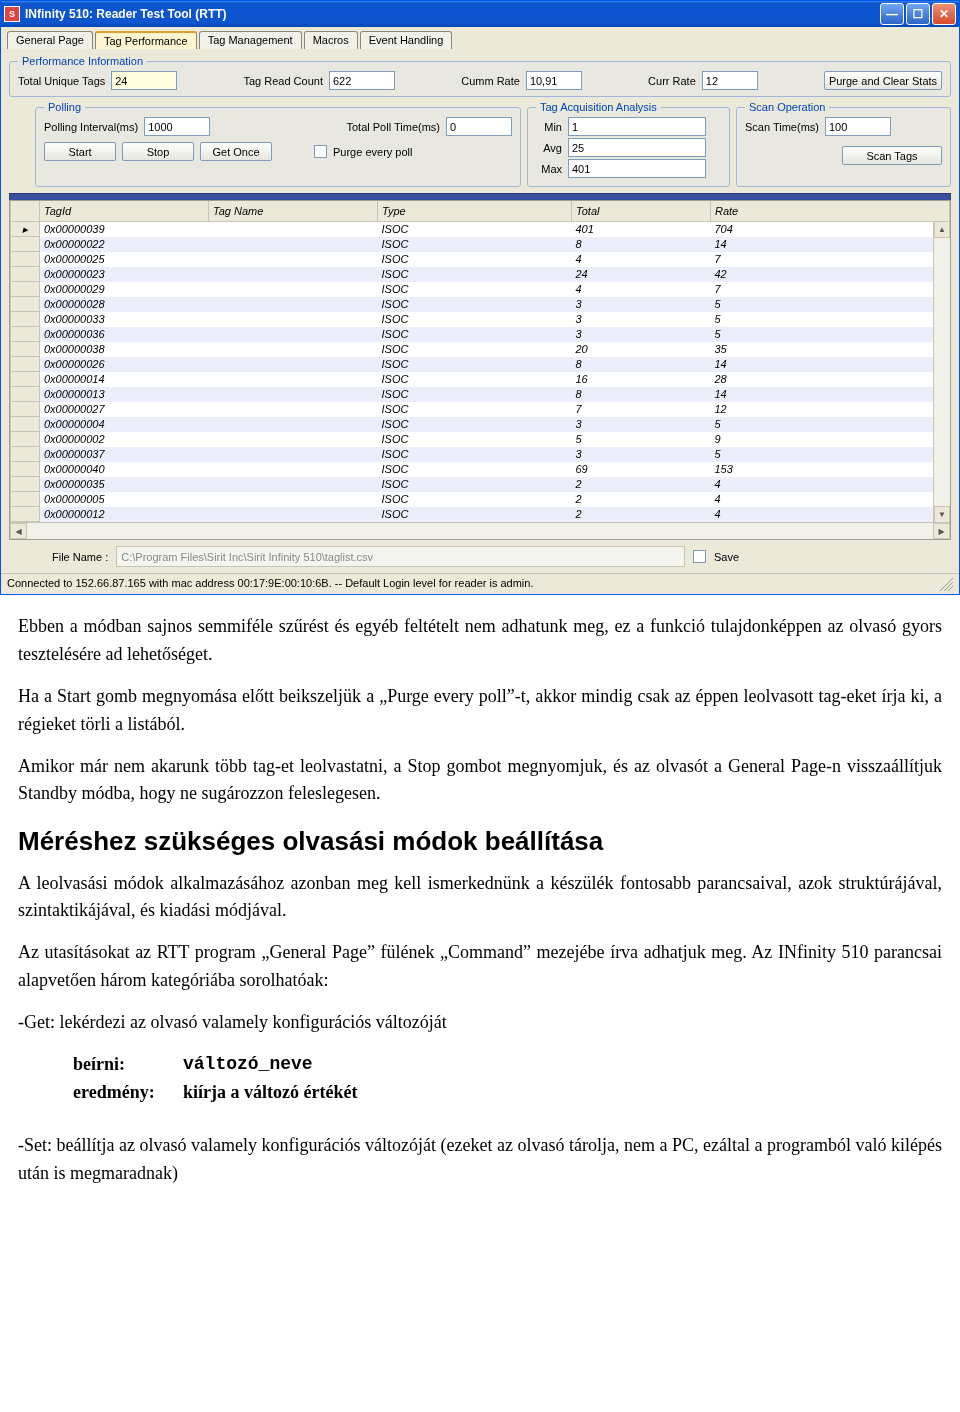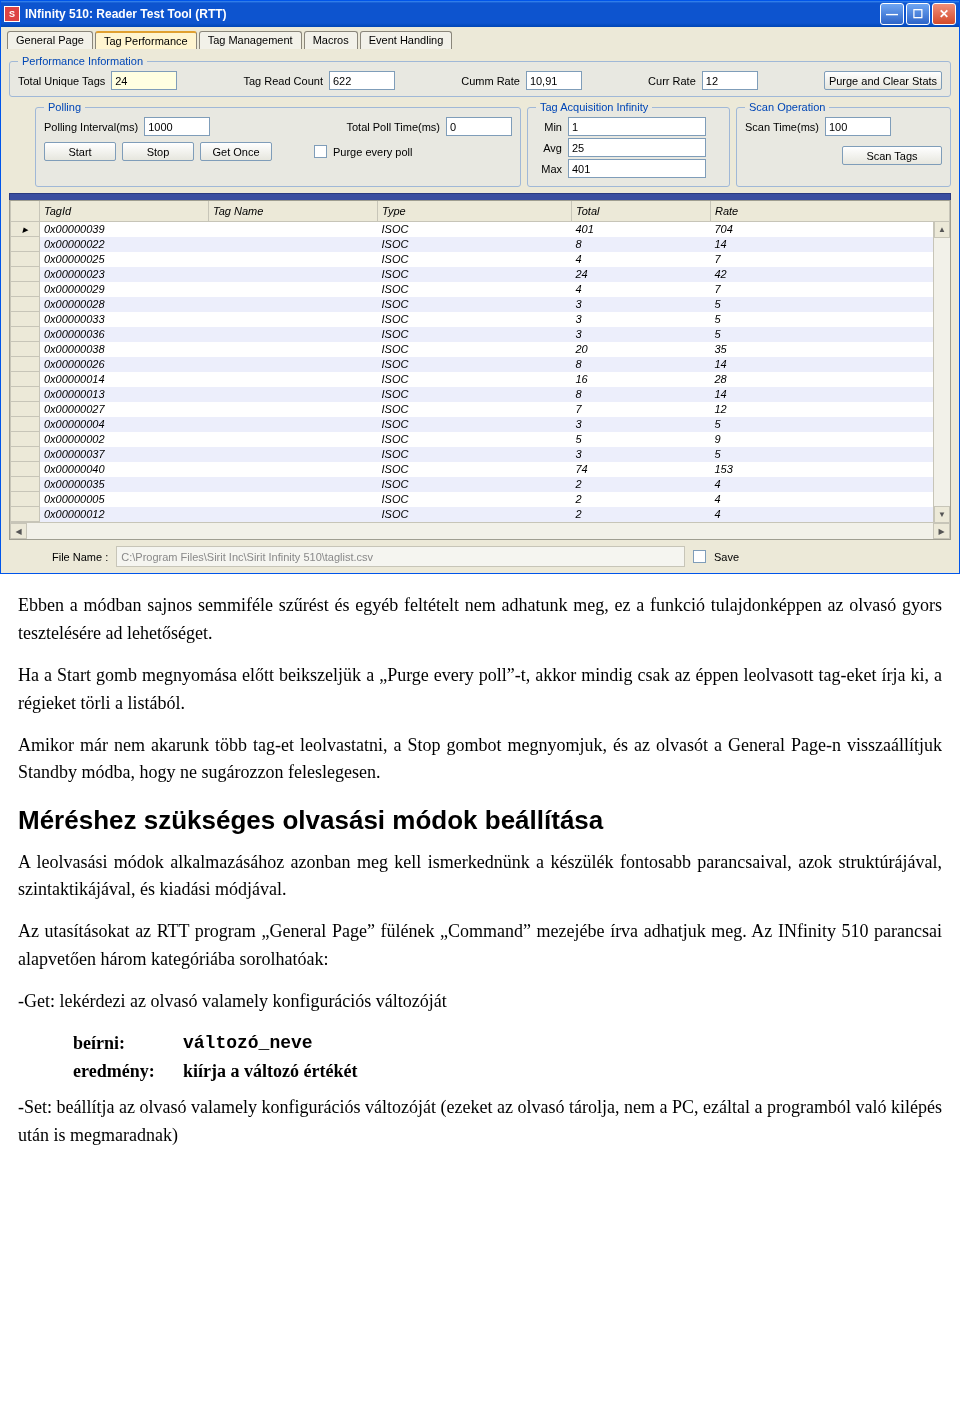--- a/index.html
+++ b/index.html
@@ -284,21 +284,21 @@
           <button class="btn" style="width:72px">Start</button>
           <button class="btn" style="width:72px">Stop</button>
           <button class="btn" style="width:72px">Get Once</button>
           <span style="width:30px"></span>
           <input type="checkbox" style="">
           <span class="lbl">Purge every poll</span>
         </div>
       </fieldset>
 
       <fieldset style="width:185px">
-        <legend>Tag Acquisition Infinity</legend>
+        <legend>Tag Acquisition Analysis</legend>
         <div class="mini-label-val">
           <span class="lbl">Min</span>
           <input class="fld" style="width: 130px;" value="1">
         </div>
         <div class="mini-label-val">
           <span class="lbl">Avg</span>
           <input class="fld" style="width: 130px;" value="25">
         </div>
         <div class="mini-label-val">
           <span class="lbl">Max</span>
@@ -458,21 +458,21 @@
               <td></td>
               <td>ISOC</td>
               <td>3</td>
               <td>5</td>
             </tr>
             <tr class="data">
               <td class="rowhdr"></td>
               <td>0x00000040</td>
               <td></td>
               <td>ISOC</td>
-              <td>74</td>
+              <td>69</td>
               <td>153</td>
             </tr>
             <tr class="data">
               <td class="rowhdr"></td>
               <td>0x00000035</td>
               <td></td>
               <td>ISOC</td>
               <td>2</td>
               <td>4</td>
             </tr>
@@ -508,34 +508,38 @@
 
     <div class="filebar">
       <span class="lbl">File Name :</span>
       <input class="path" value="C:\Program Files\Sirit Inc\Sirit Infinity 510\taglist.csv" style="">
       <input type="checkbox" style="">
       <span class="lbl">Save</span>
       <span style="width:200px"></span>
     </div>
   </div>
 
+  <div class="statusbar">
+    <span>Connected to 152.66.87.165 with mac address 00:17:9E:00:10:6B. -- Default Login level for reader is admin.</span>
+    <span class="resize-grip"></span>
+  </div>
 </div>
 
 <div class="doc">
   <p>Ebben a módban sajnos semmiféle szűrést és egyéb feltételt nem adhatunk meg, ez a funkció tulajdonképpen az olvasó gyors tesztelésére ad lehetőséget.</p>
   <p>Ha a Start gomb megnyomása előtt beikszeljük a „Purge every poll”-t, akkor mindig csak az éppen leolvasott tag-eket írja ki, a régieket törli a listából.</p>
   <p>Amikor már nem akarunk több tag-et leolvastatni, a Stop gombot megnyomjuk, és az olvasót a General Page-n visszaállítjuk Standby módba, hogy ne sugározzon feleslegesen.</p>
   <h2>Méréshez szükséges olvasási módok beállítása</h2>
   <p>A leolvasási módok alkalmazásához azonban meg kell ismerkednünk a készülék fontosabb parancsaival, azok struktúrájával, szintaktikájával, és kiadási módjával.</p>
   <p>Az utasításokat az RTT program „General Page” fülének „Command” mezejébe írva adhatjuk meg. Az INfinity 510 parancsai alapvetően három kategóriába sorolhatóak:</p>
   <p>-Get: lekérdezi az olvasó valamely konfigurációs változóját</p>
   <div class="indent">
     <div>
         <span class="k">beírni:</span>
         <span class="code">változó_neve</span>
       </div>
     <div>
         <span class="k">eredmény:</span>
         <span>kiírja a változó értékét</span>
       </div>
   </div>
-  <p style="margin-top:8px">-Set: beállítja az olvasó valamely konfigurációs változóját (ezeket az olvasó tárolja, nem a PC, ezáltal a programból való kilépés után is megmaradnak)</p>
+  <p style="margin-top:25px">-Set: beállítja az olvasó valamely konfigurációs változóját (ezeket az olvasó tárolja, nem a PC, ezáltal a programból való kilépés után is megmaradnak)</p>
 </div>
 
 </body></html>

